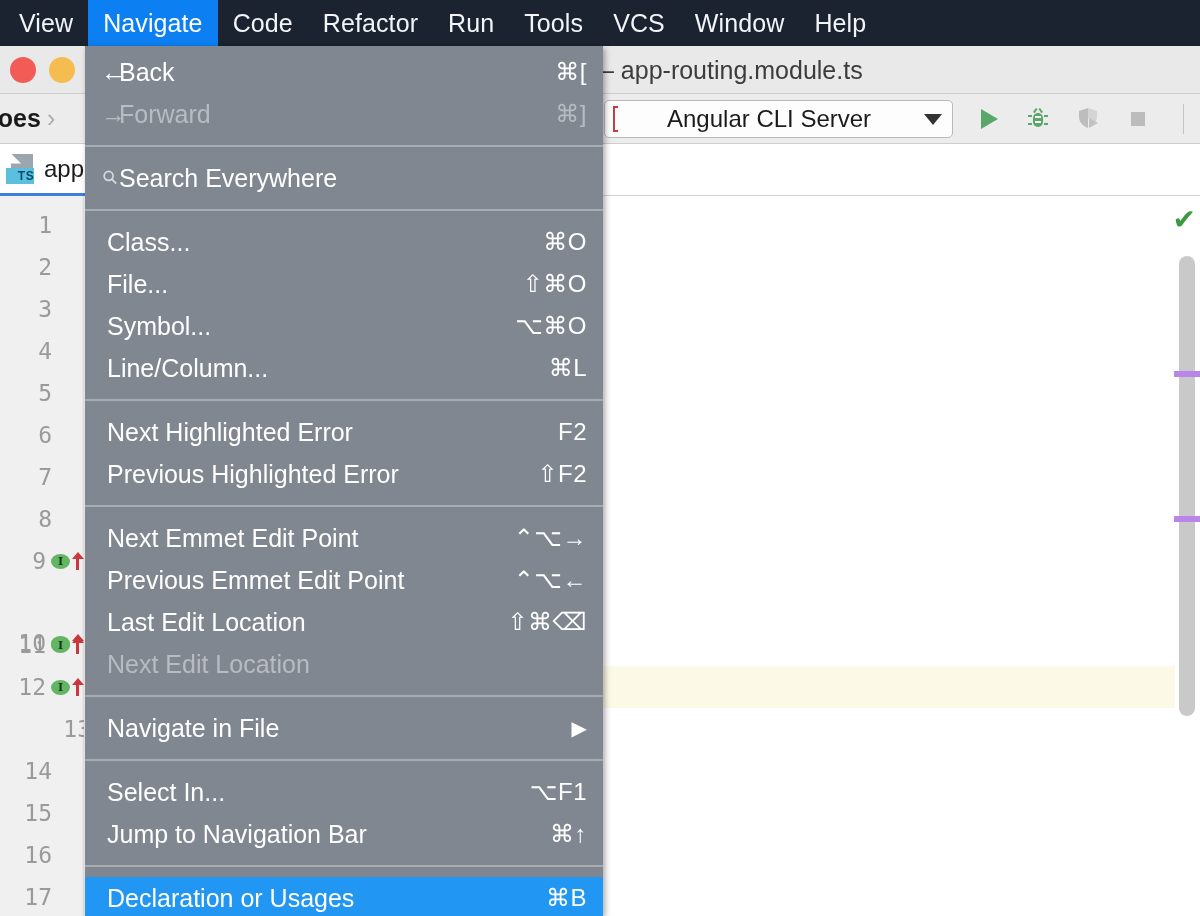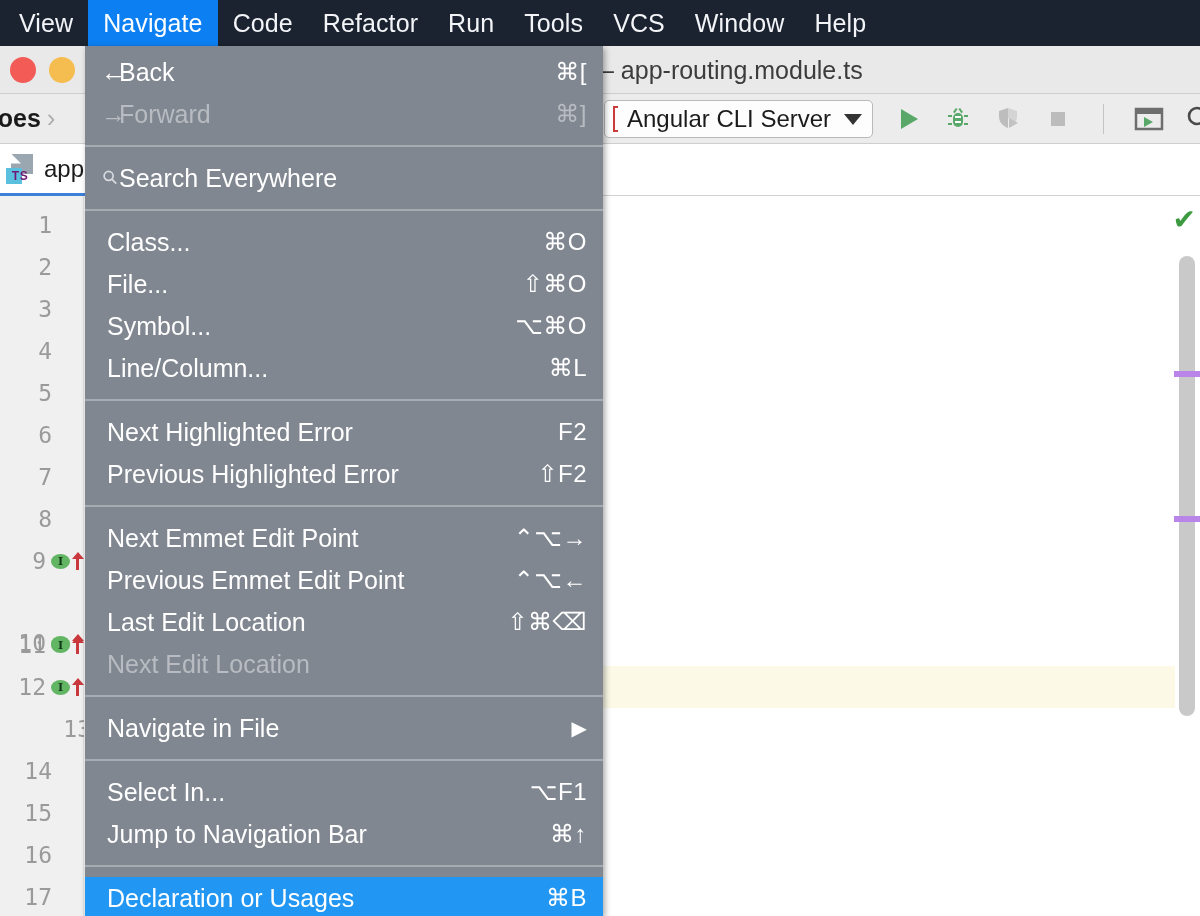--- a/index.html
+++ b/index.html
@@ -50,21 +50,21 @@
   .crumb-sep { color:#aeaeae; font-size:26px; margin:0 6px; }
 
   
   .toolbar {
     position:absolute; left:600px; top:48px; width:600px; height:50px;
     display:flex; align-items:center; gap:0px;
   }
   .runconfig {
     display:flex; align-items:center; height:38px;
     background:#fdfdfd; border:1px solid #b9b9b9; border-radius:5px;
-    padding:0 10px 0 8px; margin-left:4px;
+    padding:0 10px 0 8px; margin-left:4px;gap:40px;
   }
   .runconfig .red-bar { width:5px; height:26px; border:2px solid #cc3b3b; border-right:none; margin-right:9px; }
   .runconfig .rc-label { font-size:24px; color:#1b1b1b; white-space:nowrap; }
   .runconfig .caret { margin-left:13px; width:0;height:0;border-left:9px solid transparent;border-right:9px solid transparent;border-top:11px solid #333; }
   .tb-icons { display:flex; align-items:center; gap:20px; margin-left:20px; }
   .tb-ico { width:30px; height:30px; display:flex; align-items:center; justify-content:center; }
   .tb-sep { width:1px; height:30px; background:#c3c3c3; margin:0 10px; }
 
   
   .tabrow {
@@ -72,22 +72,22 @@
     background:#ffffff; border-bottom:1px solid #d2d2d2;
   }
   .tab {
     position:absolute; left:0; top:0; height:52px; display:flex; align-items:center;
     padding:0 10px; gap:8px; border-bottom:3px solid #3c80d8;
     margin-left:-4px;
   }
   .ts-icon { position:relative; width:30px; height:30px; }
   .ts-icon .sheet { position:absolute; left:5px; top:0px; width:22px; height:20px; background:#9aa7b0; }
   .ts-icon .fold { position:absolute; left:5px; top:0; width:10px; height:10px; background:#ffffff; clip-path:polygon(0 0,100% 100%,0 100%); }
-  .ts-icon .badge { position:absolute; left:0px; top:14px; width:16px; height:16px; background:#5bc0de;
-       color:#701a75; font-size:12px; font-weight:bold; display:flex; align-items:center; justify-content:center;
+  .ts-icon .badge { position:absolute; left:0px; top:14px; width:28px; height:16px; background:#5bc0de;
+       color:#0c4a6e; font-size:12px; font-weight:bold; display:flex; align-items:center; justify-content:center;
        font-family:"Liberation Sans",sans-serif; letter-spacing:0.5px;padding-left:12px; }
   .tab-label { font-size:24px; color:#1a1a1a; white-space:nowrap; }
 
   
   .editor {
     position:absolute; left:0; top:150px; width:1200px; height:720px;
     background:#ffffff; overflow:hidden;
   }
   .gutter {
     position:absolute; left:0; top:0; width:84px; height:720px;

